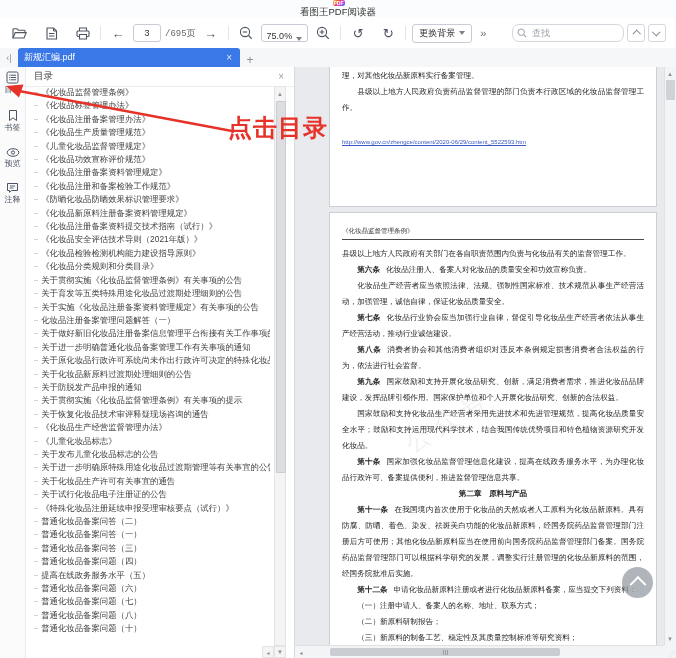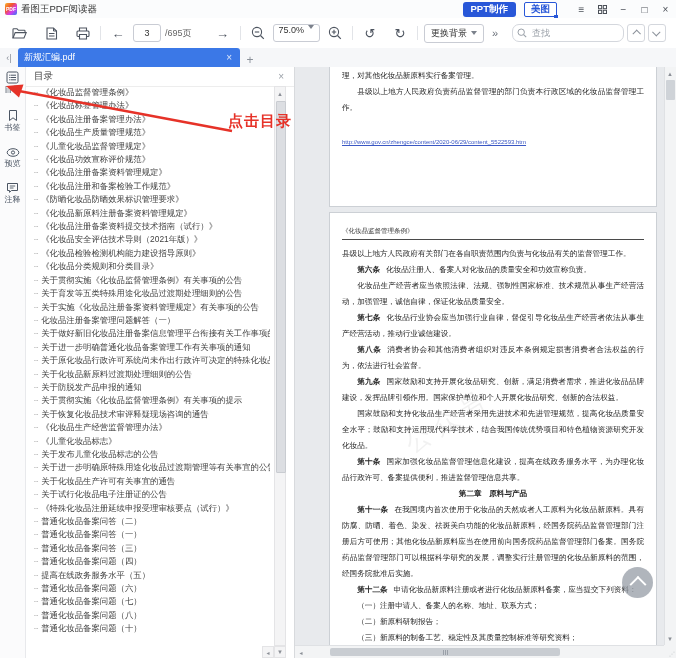--- a/index.html
+++ b/index.html
@@ -2,21 +2,21 @@
 <html><head>
 <meta charset="utf-8">
 <style>
   html,body{margin:0;padding:0;background:#fff;}
   #app{position:relative;width:676px;height:658px;overflow:hidden;
        font-family:"Liberation Sans","DejaVu Sans",sans-serif;
        -webkit-font-smoothing:antialiased;background:#fff;}
 
   
   .titlebar{position:absolute;left:0;top:0;width:676px;height:18px;background:#fbfcfd;
-            display:flex;align-items:center;border-bottom:1px solid #f0f1f3;}
+            display:flex;align-items:center;border-bottom:1px solid #f0f1f3;flex-direction:column;}
   .app-logo{width:12px;height:12px;margin:0 4px 0 5px;border-radius:2px;
             background:linear-gradient(135deg,#f7b32b,#f2572d 35%,#d43af0 65%,#2d7cf2);
             color:#fff;font-size:5px;font-weight:bold;display:flex;align-items:center;justify-content:center;}
   .app-title{font-size:9.5px;color:#333;}
   .tb-right{margin-left:auto;display:flex;align-items:center;height:100%;}
   .ppt-btn{background:#2857d8;color:#fff;font-weight:bold;font-size:9.5px;border-radius:3px;
            padding:1px 8px;margin-right:8px;cursor:pointer;}
   .meitu-btn{position:relative;border:1.5px solid #2857d8;color:#2857d8;font-weight:bold;font-size:9.5px;
            border-radius:2px;padding:0 6px;margin-right:14px;cursor:pointer;background:#fff;}
   .meitu-btn::after{content:"";position:absolute;right:-2px;bottom:-3px;width:4px;height:4px;background:#2857d8;}
@@ -27,22 +27,22 @@
   
   .toolbar{position:absolute;left:0;top:18px;width:676px;height:30px;background:#fff;
            display:flex;align-items:center;border-bottom:1px solid #eceef1;}
   .tool{display:flex;align-items:center;justify-content:center;height:22px;min-width:22px;
         color:#4e5560;cursor:pointer;}
   .tool svg{display:block;}
   .sep{width:1px;height:14px;background:#e2e4e8;margin:0 6px;}
   .nav-arrow{font-size:13px;color:#4e5560;line-height:1;}
   .page-box{width:26px;height:16px;border:1px solid #c9ccd4;border-radius:3px;font-size:9px;
             text-align:center;color:#333;margin:0 4px;background:#fff;padding:0;}
-  .page-total{font-size:9px;color:#666;margin-right:20px;white-space:nowrap;}
-  .zoom-box{display:flex;align-items:flex-start;border:1px solid #c9ccd4;border-radius:3px;height:16px;
+  .page-total{font-size:9px;color:#666;margin-right:4px;white-space:nowrap;font-family:Liberation Mono, monospace;}
+  .zoom-box{display:flex;align-items:flex-end;border:1px solid #c9ccd4;border-radius:3px;height:16px;
             padding:0 5px;margin:0 4px;font-size:9px;color:#333;cursor:pointer;background:#fff;}
   .caret{width:0;height:0;border-left:3.5px solid transparent;border-right:3.5px solid transparent;
          border-top:4px solid #7b818b;margin-left:4px;}
   .rot{font-size:13px;line-height:1;color:#4e5560;}
   .bg-btn{display:flex;align-items:center;border:1px solid #c9ccd4;border-radius:3px;height:17px;
           padding:0 6px;font-size:9px;color:#333;cursor:pointer;background:#fff;justify-content:center;}
   .more-btn{font-size:11px;color:#6a707a;margin-left:8px;cursor:pointer;}
   .search-wrap{margin-left:auto;display:flex;align-items:center;margin-right:10px;}
   .search-box{display:flex;align-items:center;width:102px;height:16px;border:1px solid #d4d7dd;
               border-radius:7px;background:#fff;padding:0 4px;}
@@ -123,21 +123,21 @@
               display:flex;align-items:flex-end;justify-content:flex-end;font-size:6px;color:#aab0b7;padding:1px;box-sizing:border-box;}
 
   
   .scroll-top{position:absolute;left:622px;top:567px;width:31px;height:31px;border-radius:50%;
               background:rgba(150,156,165,.75);display:flex;align-items:center;justify-content:center;cursor:pointer;z-index:40;}
   .scroll-top .chevbig{width:10px;height:10px;border-top:2.5px solid #fff;border-right:2.5px solid #fff;
               transform:rotate(-45deg) translate(-1px,1px);}
 
   
   .anno-svg{position:absolute;left:0;top:0;width:676px;height:658px;pointer-events:none;z-index:60;}
-  .anno-text{position:absolute;left:228px;top:112px;font-size:15px;font-weight:bold;color:#e63228;
+  .anno-text{position:absolute;left:228px;top:112px;font-size:24px;font-weight:bold;color:#e63228;
              letter-spacing:1px;z-index:60;pointer-events:none;white-space:nowrap;}
 </style>
 </head>
 <body>
 
 <div id="app">
 
   <div class="titlebar">
     <div class="app-logo">PDF</div>
     <div class="app-title">看图王PDF阅读器</div>

